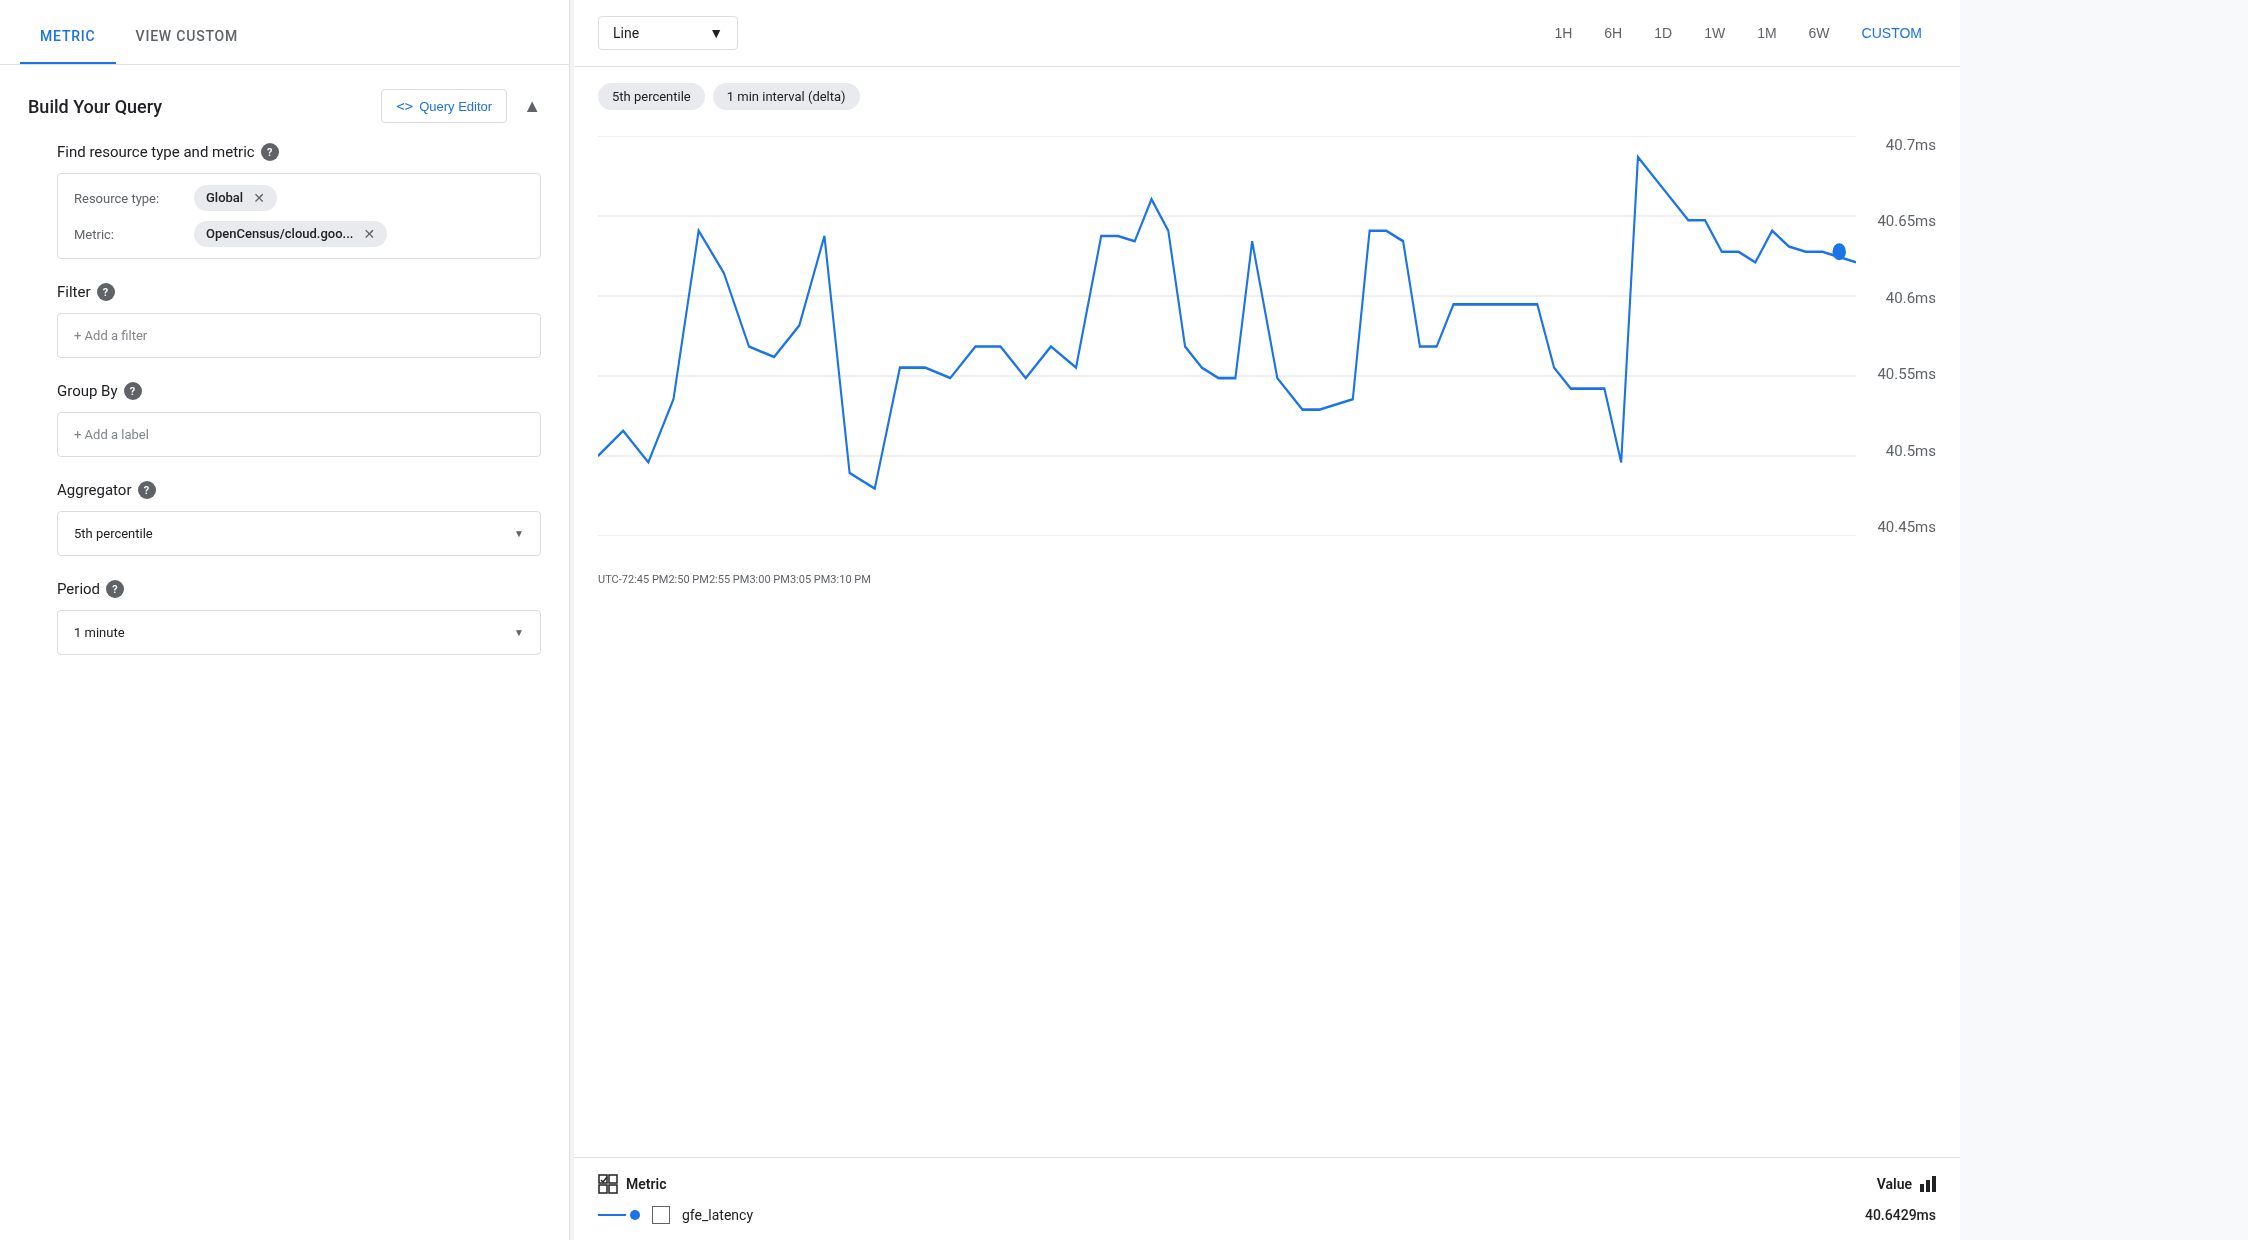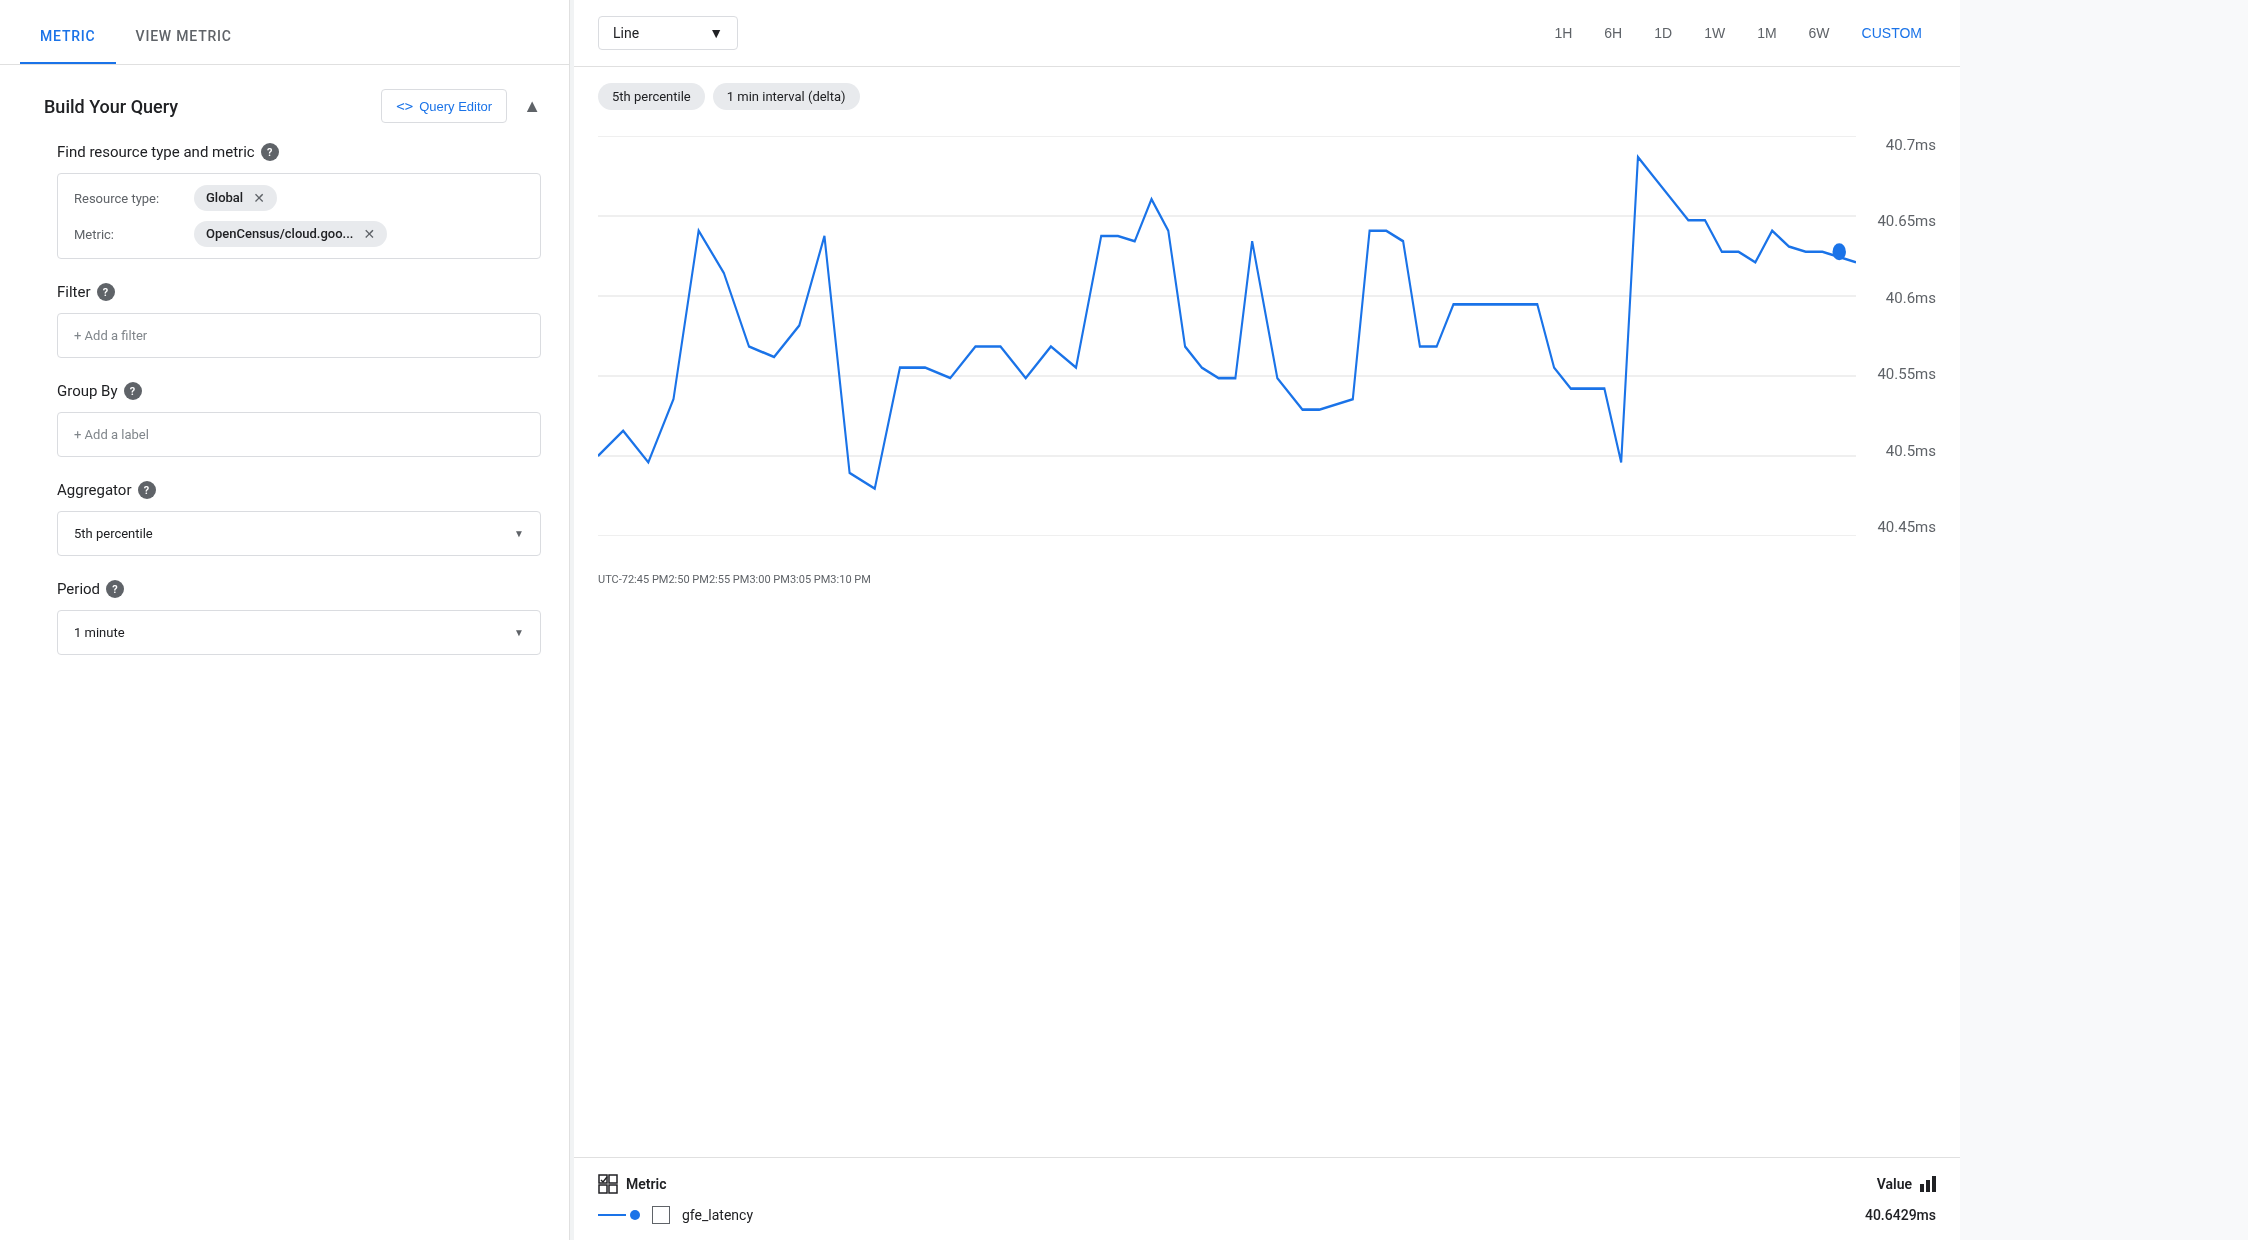--- a/index.html
+++ b/index.html
@@ -10,21 +10,21 @@
     
     .left-panel { width: 570px; border-right: 1px solid #e0e0e0; display: flex; flex-direction: column; background: #fff; }
     
     .tabs { display: flex; border-bottom: 1px solid #e0e0e0; padding: 0 20px; }
     .tab { padding: 28px 20px 20px; font-size: 14px; font-weight: 500; cursor: pointer; color: #5f6368; letter-spacing: 0.8px; position: relative; }
     .tab.active { color: #1a73e8; }
     .tab.active::after { content: ''; position: absolute; bottom: 0; left: 0; right: 0; height: 2px; background: #1a73e8; }
     
     .query-section { padding: 24px 28px; flex: 1; overflow-y: auto; }
     
-    .section-header { display: flex; justify-content: space-between; align-items: center; margin-bottom: 20px; margin-left: 16px; }
+    .section-header { display: flex; justify-content: space-between; align-items: center; margin-bottom: 20px; }
     .section-title { font-size: 18px; font-weight: 500; color: #202124; }
     
     .query-editor-btn { display: flex; align-items: center; gap: 6px; border: 1px solid #dadce0; border-radius: 4px; padding: 8px 14px; cursor: pointer; color: #1a73e8; font-size: 13px; font-weight: 500; background: #fff; }
     
     .collapse-btn { color: #5f6368; cursor: pointer; font-size: 18px; margin-left: 8px; }
     
     .subsection { margin-bottom: 24px; margin-left: 29px; }
     .subsection-label { display: flex; align-items: center; gap: 6px; font-size: 15px; color: #202124; margin-bottom: 12px; font-weight: 400; }
     .help-icon { width: 18px; height: 18px; border-radius: 50%; background: #5f6368; color: #fff; display: inline-flex; align-items: center; justify-content: center; font-size: 11px; font-weight: 600; cursor: pointer; flex-shrink: 0; }
     
@@ -72,21 +72,21 @@
     .bar { background: #202124; width: 4px; }
   </style>
 </head>
 <body>
 
 <div class="app-container">
 
   <div class="left-panel">
     <div class="tabs">
       <div class="tab active">METRIC</div>
-      <div class="tab">VIEW METRIC</div>
+      <div class="tab">VIEW CUSTOM</div>
     </div>
 
     <div class="query-section">
       <div class="section-header">
         <span class="section-title">Build Your Query</span>
         <div style="display:flex;align-items:center;gap:8px;">
           <button class="query-editor-btn">
             <span style="font-family:monospace;font-size:14px;color:#1a73e8;">&lt;&gt;</span>
             <span>Query Editor</span>
           </button>

